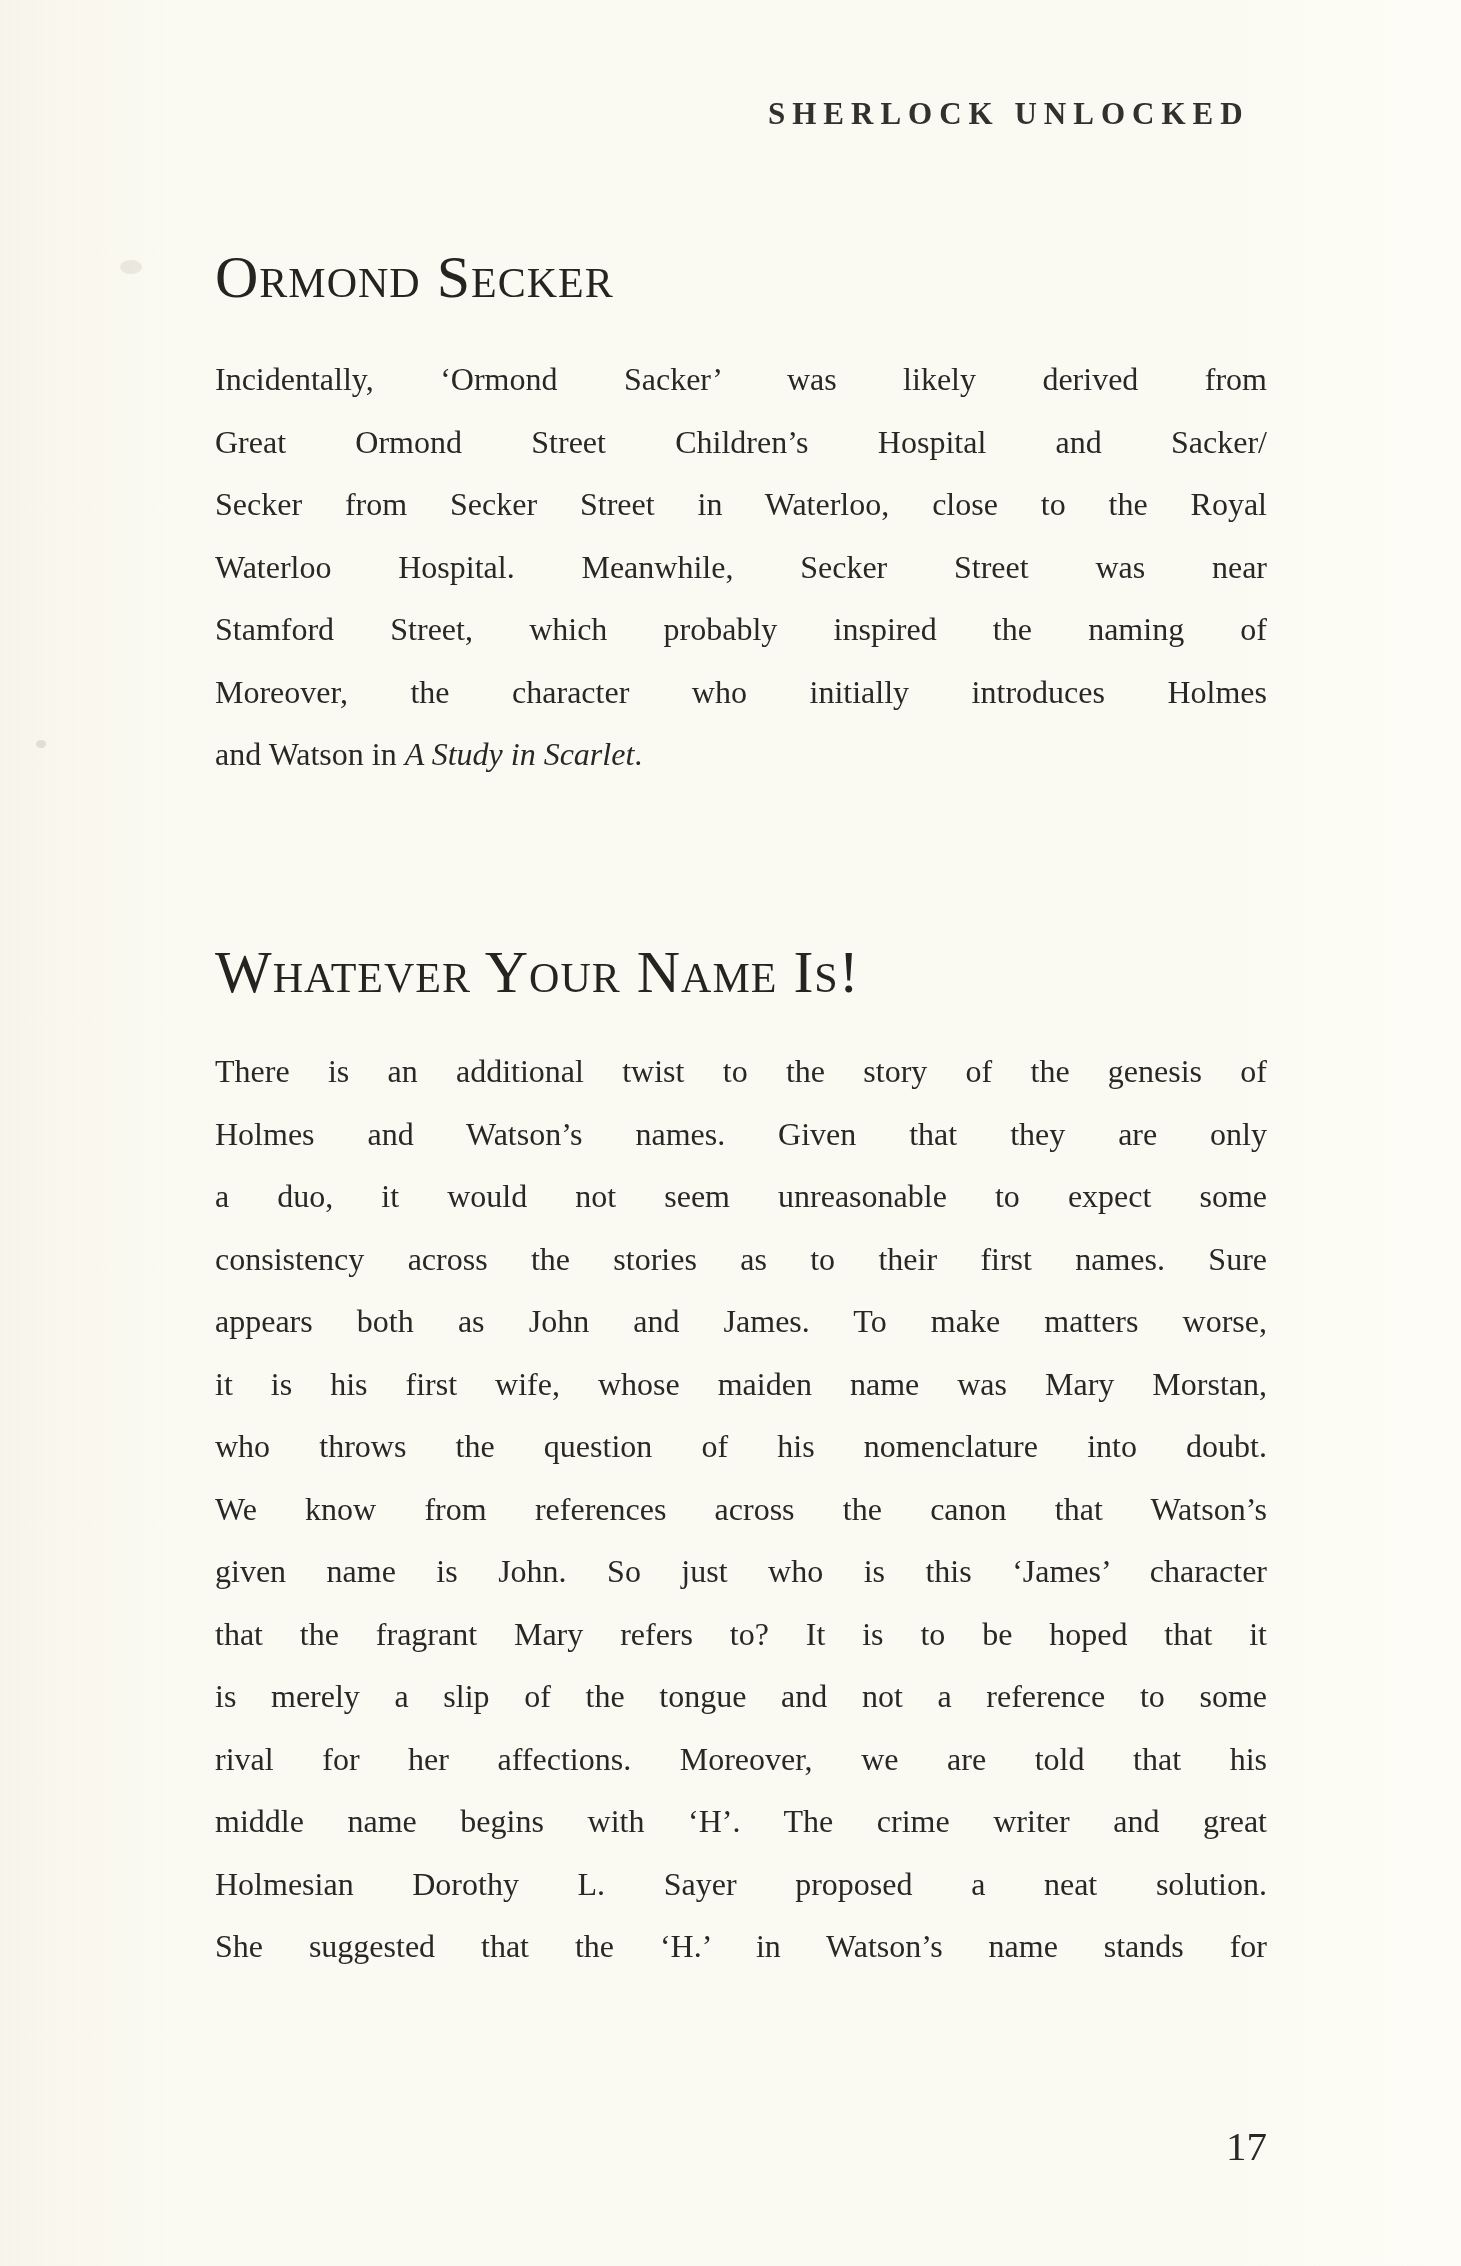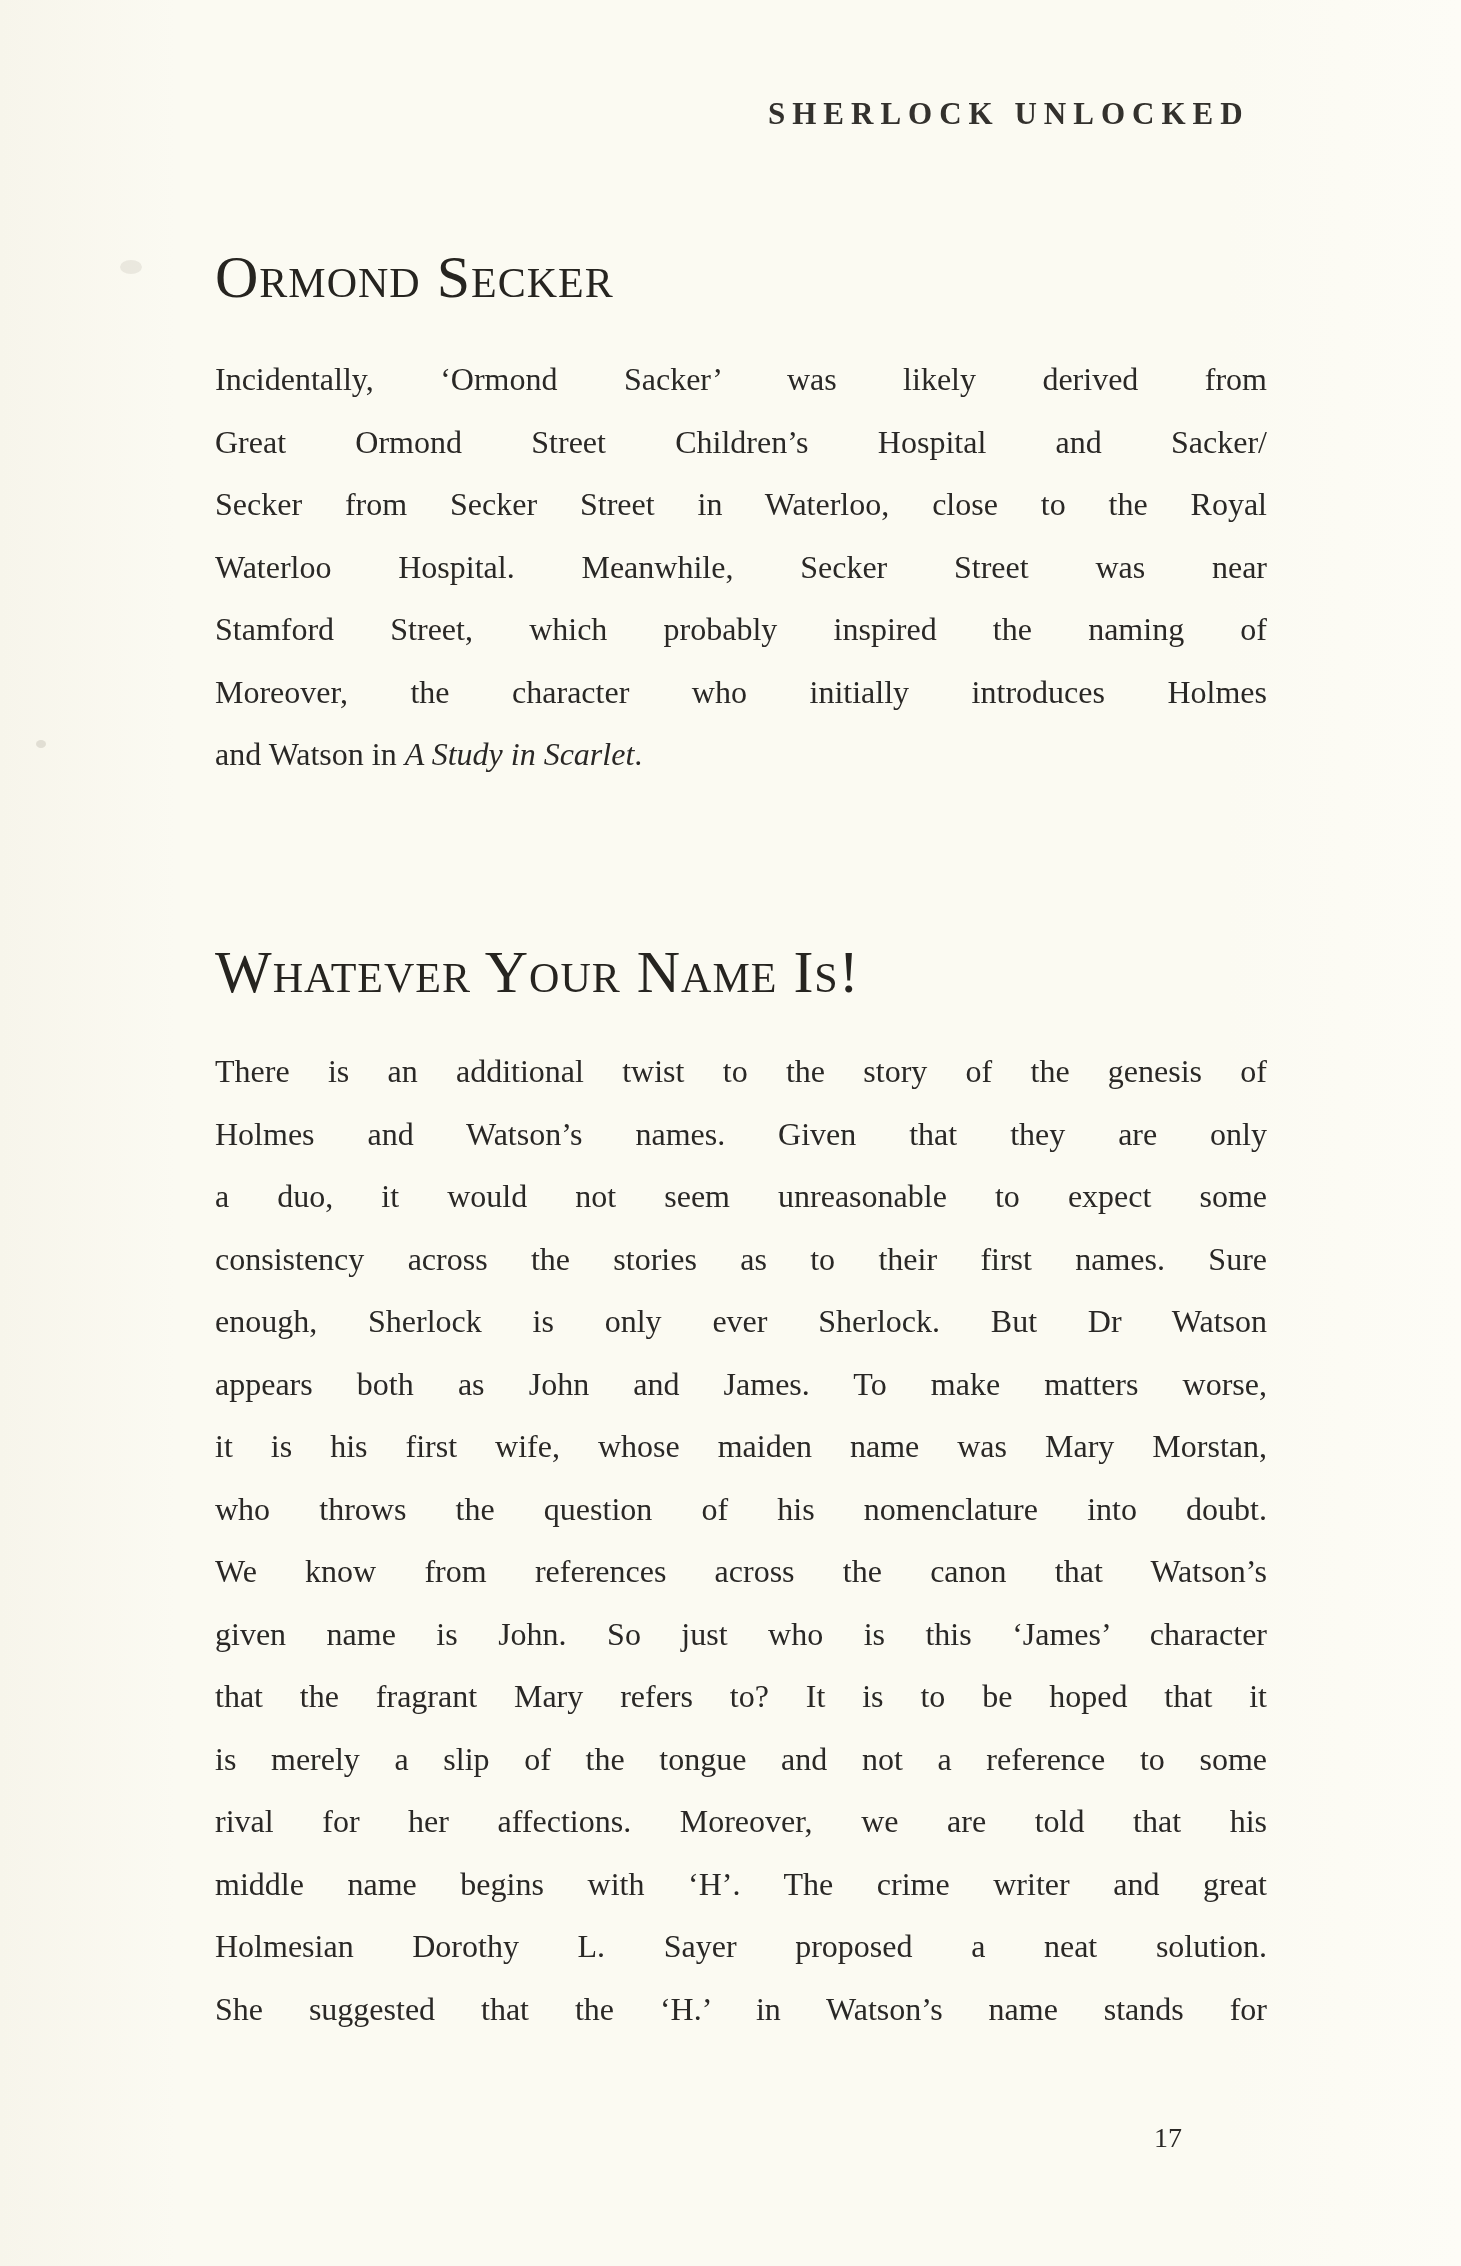--- a/index.html
+++ b/index.html
@@ -55,23 +55,23 @@
     text-align: justify;
     text-align-last: justify;
     white-space: normal;
   }
   .line.last {
     text-align-last: left;
   }
   .it { font-style: italic; }
   .page-number {
     position: absolute;
-    left: 1154px;
+    left: 1226px;
     top: 2122px;
-    font-size: 28px;
+    font-size: 41px;
     color: #2a2826;
   }
   
   .scan-spot-1 {
     position: absolute; left: 120px; top: 260px; width: 22px; height: 14px;
     background: rgba(120,115,100,0.12); border-radius: 50%;
   }
   .scan-spot-2 {
     position: absolute; left: 36px; top: 740px; width: 10px; height: 8px;
     background: rgba(120,115,100,0.18); border-radius: 50%;
@@ -99,21 +99,20 @@
     <div class="line last"><span>and Watson in </span><span class="it">A Study in Scarlet</span><span>.</span></div>
   </div>
 
   <h1 id="heading-2" class="section-heading">Whatever Your Name Is!</h1>
 
   <div id="para-2" class="para">
     <div class="line">There is an additional twist to the story of the genesis of</div>
     <div class="line">Holmes and Watson’s names. Given that they are only</div>
     <div class="line">a duo, it would not seem unreasonable to expect some</div>
     <div class="line">consistency across the stories as to their first names. Sure</div>
-    <div class="line">enough, Sherlock is only ever Sherlock. But Dr Watson</div>
     <div class="line">appears both as John and James. To make matters worse,</div>
     <div class="line">it is his first wife, whose maiden name was Mary Morstan,</div>
     <div class="line">who throws the question of his nomenclature into doubt.</div>
     <div class="line">We know from references across the canon that Watson’s</div>
     <div class="line">given name is John. So just who is this ‘James’ character</div>
     <div class="line">that the fragrant Mary refers to? It is to be hoped that it</div>
     <div class="line">is merely a slip of the tongue and not a reference to some</div>
     <div class="line">rival for her affections. Moreover, we are told that his</div>
     <div class="line">middle name begins with ‘H’. The crime writer and great</div>
     <div class="line">Holmesian Dorothy L. Sayer proposed a neat solution.</div>

